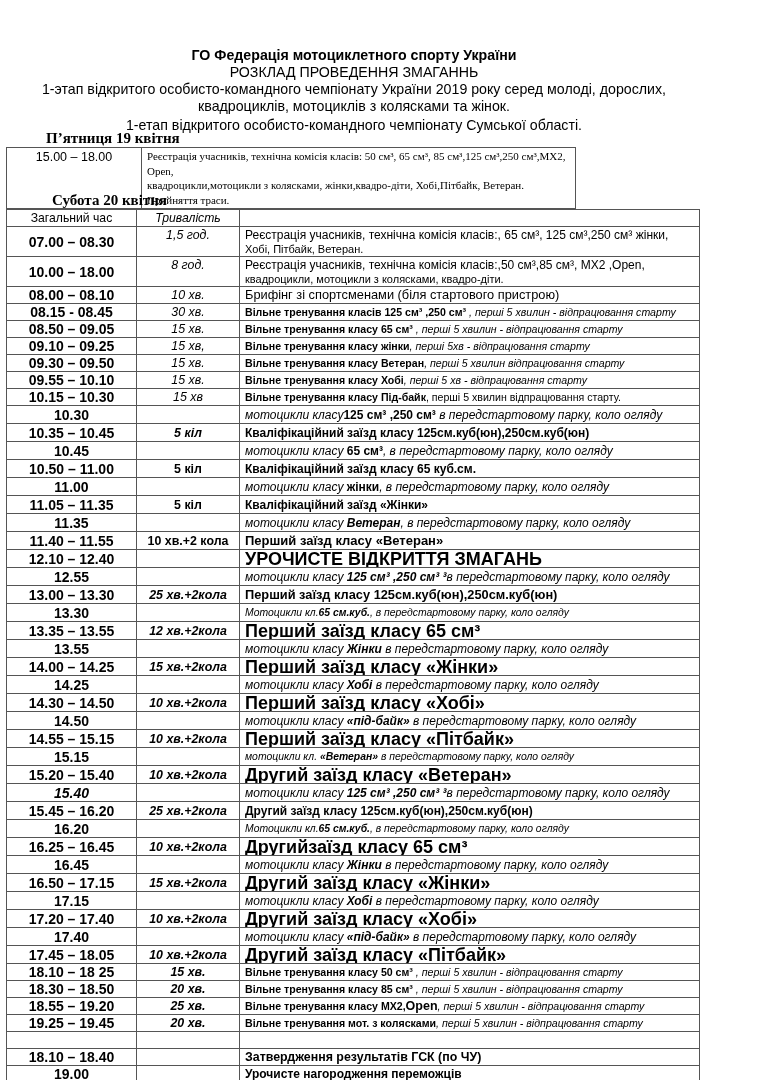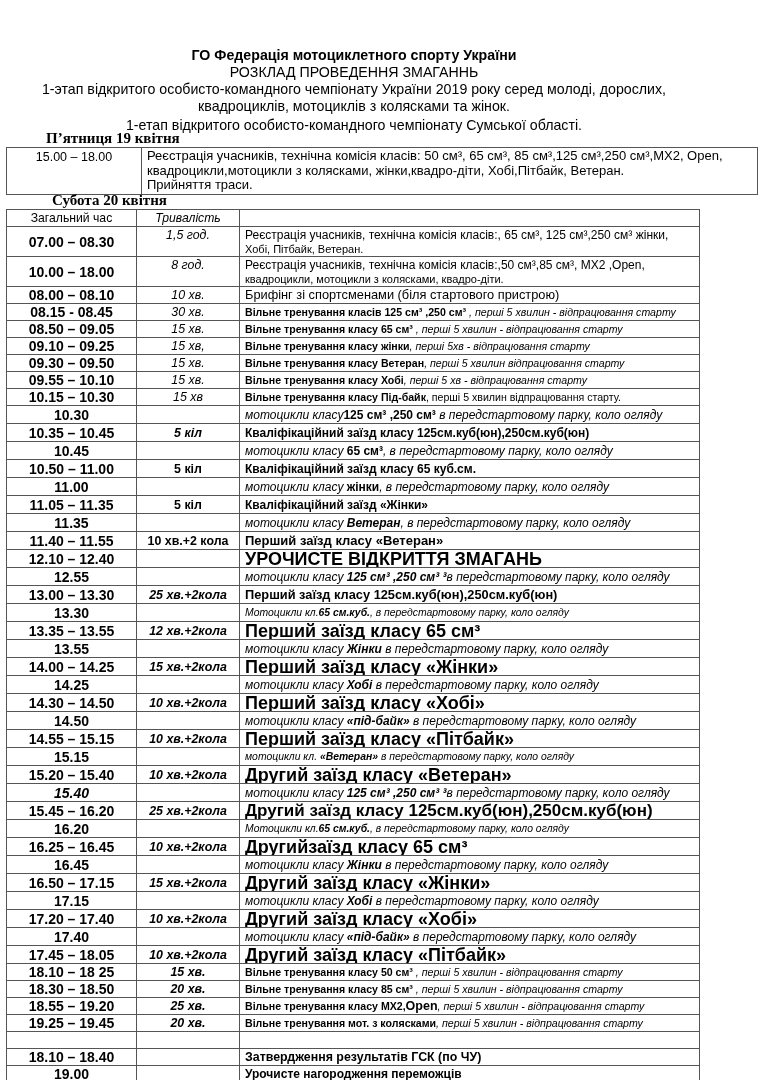--- a/index.html
+++ b/index.html
@@ -8,23 +8,23 @@
   .hdr.t1 { top: 47px; font-weight: bold; }
   .hdr.t2 { top: 64px; }
   .hdr.t3 { top: 81px; }
   .hdr.t4 { top: 98px; }
   .hdr.t5 { top: 117px; }
   .day { position: absolute; font-family: "Liberation Serif", serif; font-weight: bold; font-size: 15px; line-height: 17px; }
   .day.fri { left: 46px; top: 130px; }
   .day.sat { left: 46px; top: 192px; margin-left: 6px; }
   table { position: absolute; border-collapse: collapse; table-layout: fixed; }
   td { border: 1px solid #555; padding: 0 5px; vertical-align: middle; font-size: 12px; line-height: 14px; overflow: hidden; }
-  #fri-table { left: 6px; top: 147px; width: 752px; }
+  #fri-table { left: 6px; top: 147px; width: 570px; }
   #fri-table td.time { width: 124px; text-align: center; vertical-align: top; font-size: 12.5px; padding-top: 2px; }
-  #fri-table td.desc { font-size: 13px; line-height: 14.5px; padding-top: 1px; padding-bottom: 1px; }
+  #fri-table td.desc { font-size: 11px; line-height: 14.5px; padding-top: 1px; padding-bottom: 1px; font-family: Liberation Serif, serif; }
   #sat-table { left: 6px; top: 209px; width: 694px; }
   #sat-table col.c1 { width: 130px; }
   #sat-table col.c2 { width: 103px; }
   td.time { text-align: center; font-weight: bold; font-size: 14px; }
   td.time.it { font-style: italic; }
   td.dur { text-align: center; font-style: italic; font-size: 12.4px; }
   td.dur.bi { font-weight: bold; font-style: italic; }
   td.dur.n { font-style: normal; font-weight: bold; }
   td.dur.top { vertical-align: top; padding-top: 1px; }
   td.desc { font-size: 12px; }
@@ -238,21 +238,21 @@
     <td class="desc biggest">Другий заїзд класу «Ветеран»</td>
   </tr>
   <tr class="h17">
     <td class="time it">15.40</td>
     <td class="dur"></td>
     <td class="desc note"><span>мотоцикли класу  </span><b>125 см³ ,250 см³ ³</b><span>в передстартовому парку, коло огляду</span></td>
   </tr>
   <tr class="h17">
     <td class="time">15.45 – 16.20</td>
     <td class="dur bi">25 хв.+2кола</td>
-    <td class="desc biggest" style="font-size:17px;">Другий заїзд класу 125см.куб(юн),250см.куб(юн)</td>
+    <td class="desc biggest" style="font-size:12px;">Другий заїзд класу 125см.куб(юн),250см.куб(юн)</td>
   </tr>
   <tr class="h17">
     <td class="time">16.20</td>
     <td class="dur"></td>
     <td class="desc note" style="font-size:10.4px;"><span>Мотоцикли кл.</span><b>65 см.куб.</b><span>, в передстартовому парку, коло огляду</span></td>
   </tr>
   <tr class="h17">
     <td class="time">16.25 – 16.45</td>
     <td class="dur bi">10 хв.+2кола</td>
     <td class="desc biggest">Другийзаїзд класу 65 см³</td>

